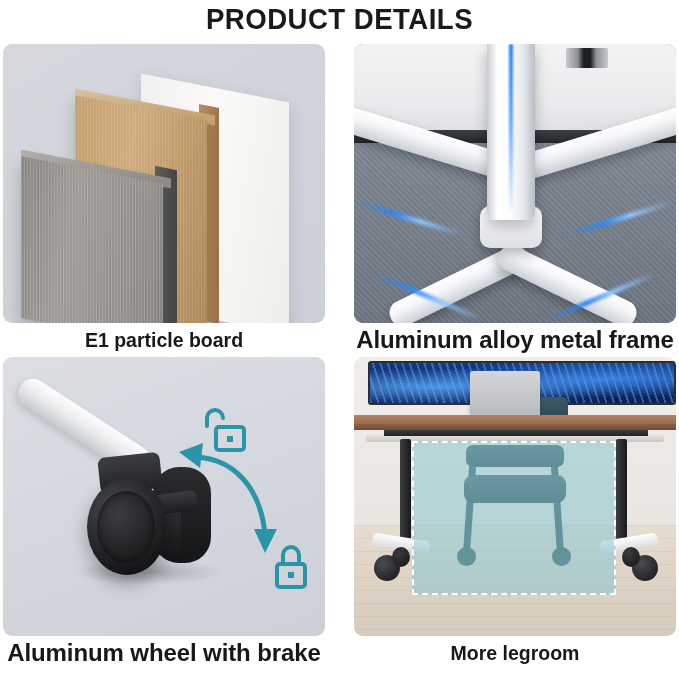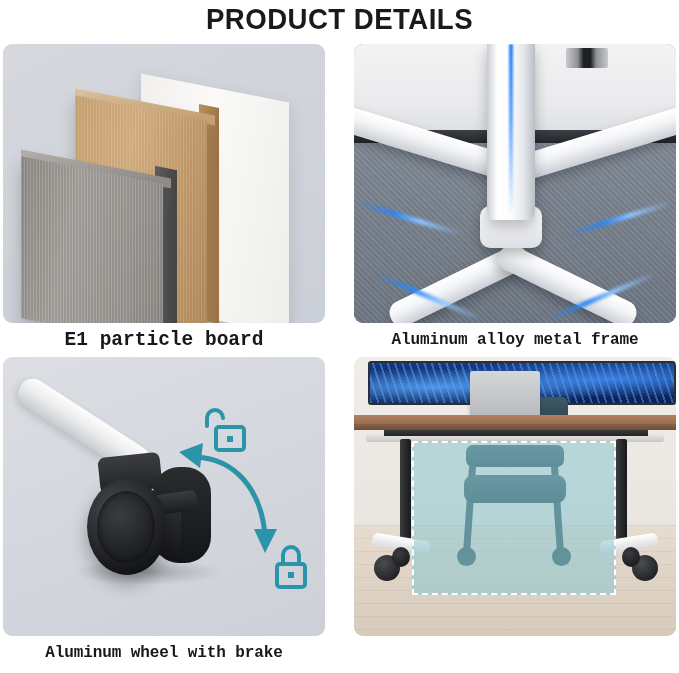--- a/index.html
+++ b/index.html
@@ -62,23 +62,23 @@
     left: 0;
     top: 281px;
     width: 322px;
     height: 32px;
     line-height: 30px;
     text-align: center;
     font-size: 19.5px;
     font-weight: bold;
     color: #16181a;
     white-space: nowrap;
-    font-family: Liberation Mono, monospace;
-  }
-  .caption.wide { font-size: 16px; letter-spacing: -0.1px; }
+    font-family: Liberation Sans, sans-serif;
+  }
+  .caption.wide { font-size: 24px; letter-spacing: -0.1px; }
 
   
   .p1 { background: linear-gradient(150deg,#d6d8de 0%, #d0d3da 55%, #cbcfd7 100%); }
   
   .board-white-face {
     position: absolute;
     left: 138px; top: 44px;
     width: 148px; height: 232px;
     background: linear-gradient(100deg,#f2f0ee 0%, #fbfaf8 40%, #ededea 100%);
     transform: skewY(11deg);
@@ -505,15 +505,16 @@
       <div class="p4-chair-wheelR"></div>
       <div class="p4-footL"></div>
       <div class="p4-footR"></div>
       <div class="p4-casterL"></div>
       <div class="p4-casterR"></div>
       <div class="p4-casterL2"></div>
       <div class="p4-casterR2"></div>
       <div class="p4-overlay"></div>
       <div class="p4-dash"></div>
     </div>
+    <div class="caption">More legroom</div>
   </div>
 
 </div>
 
 </body></html>

